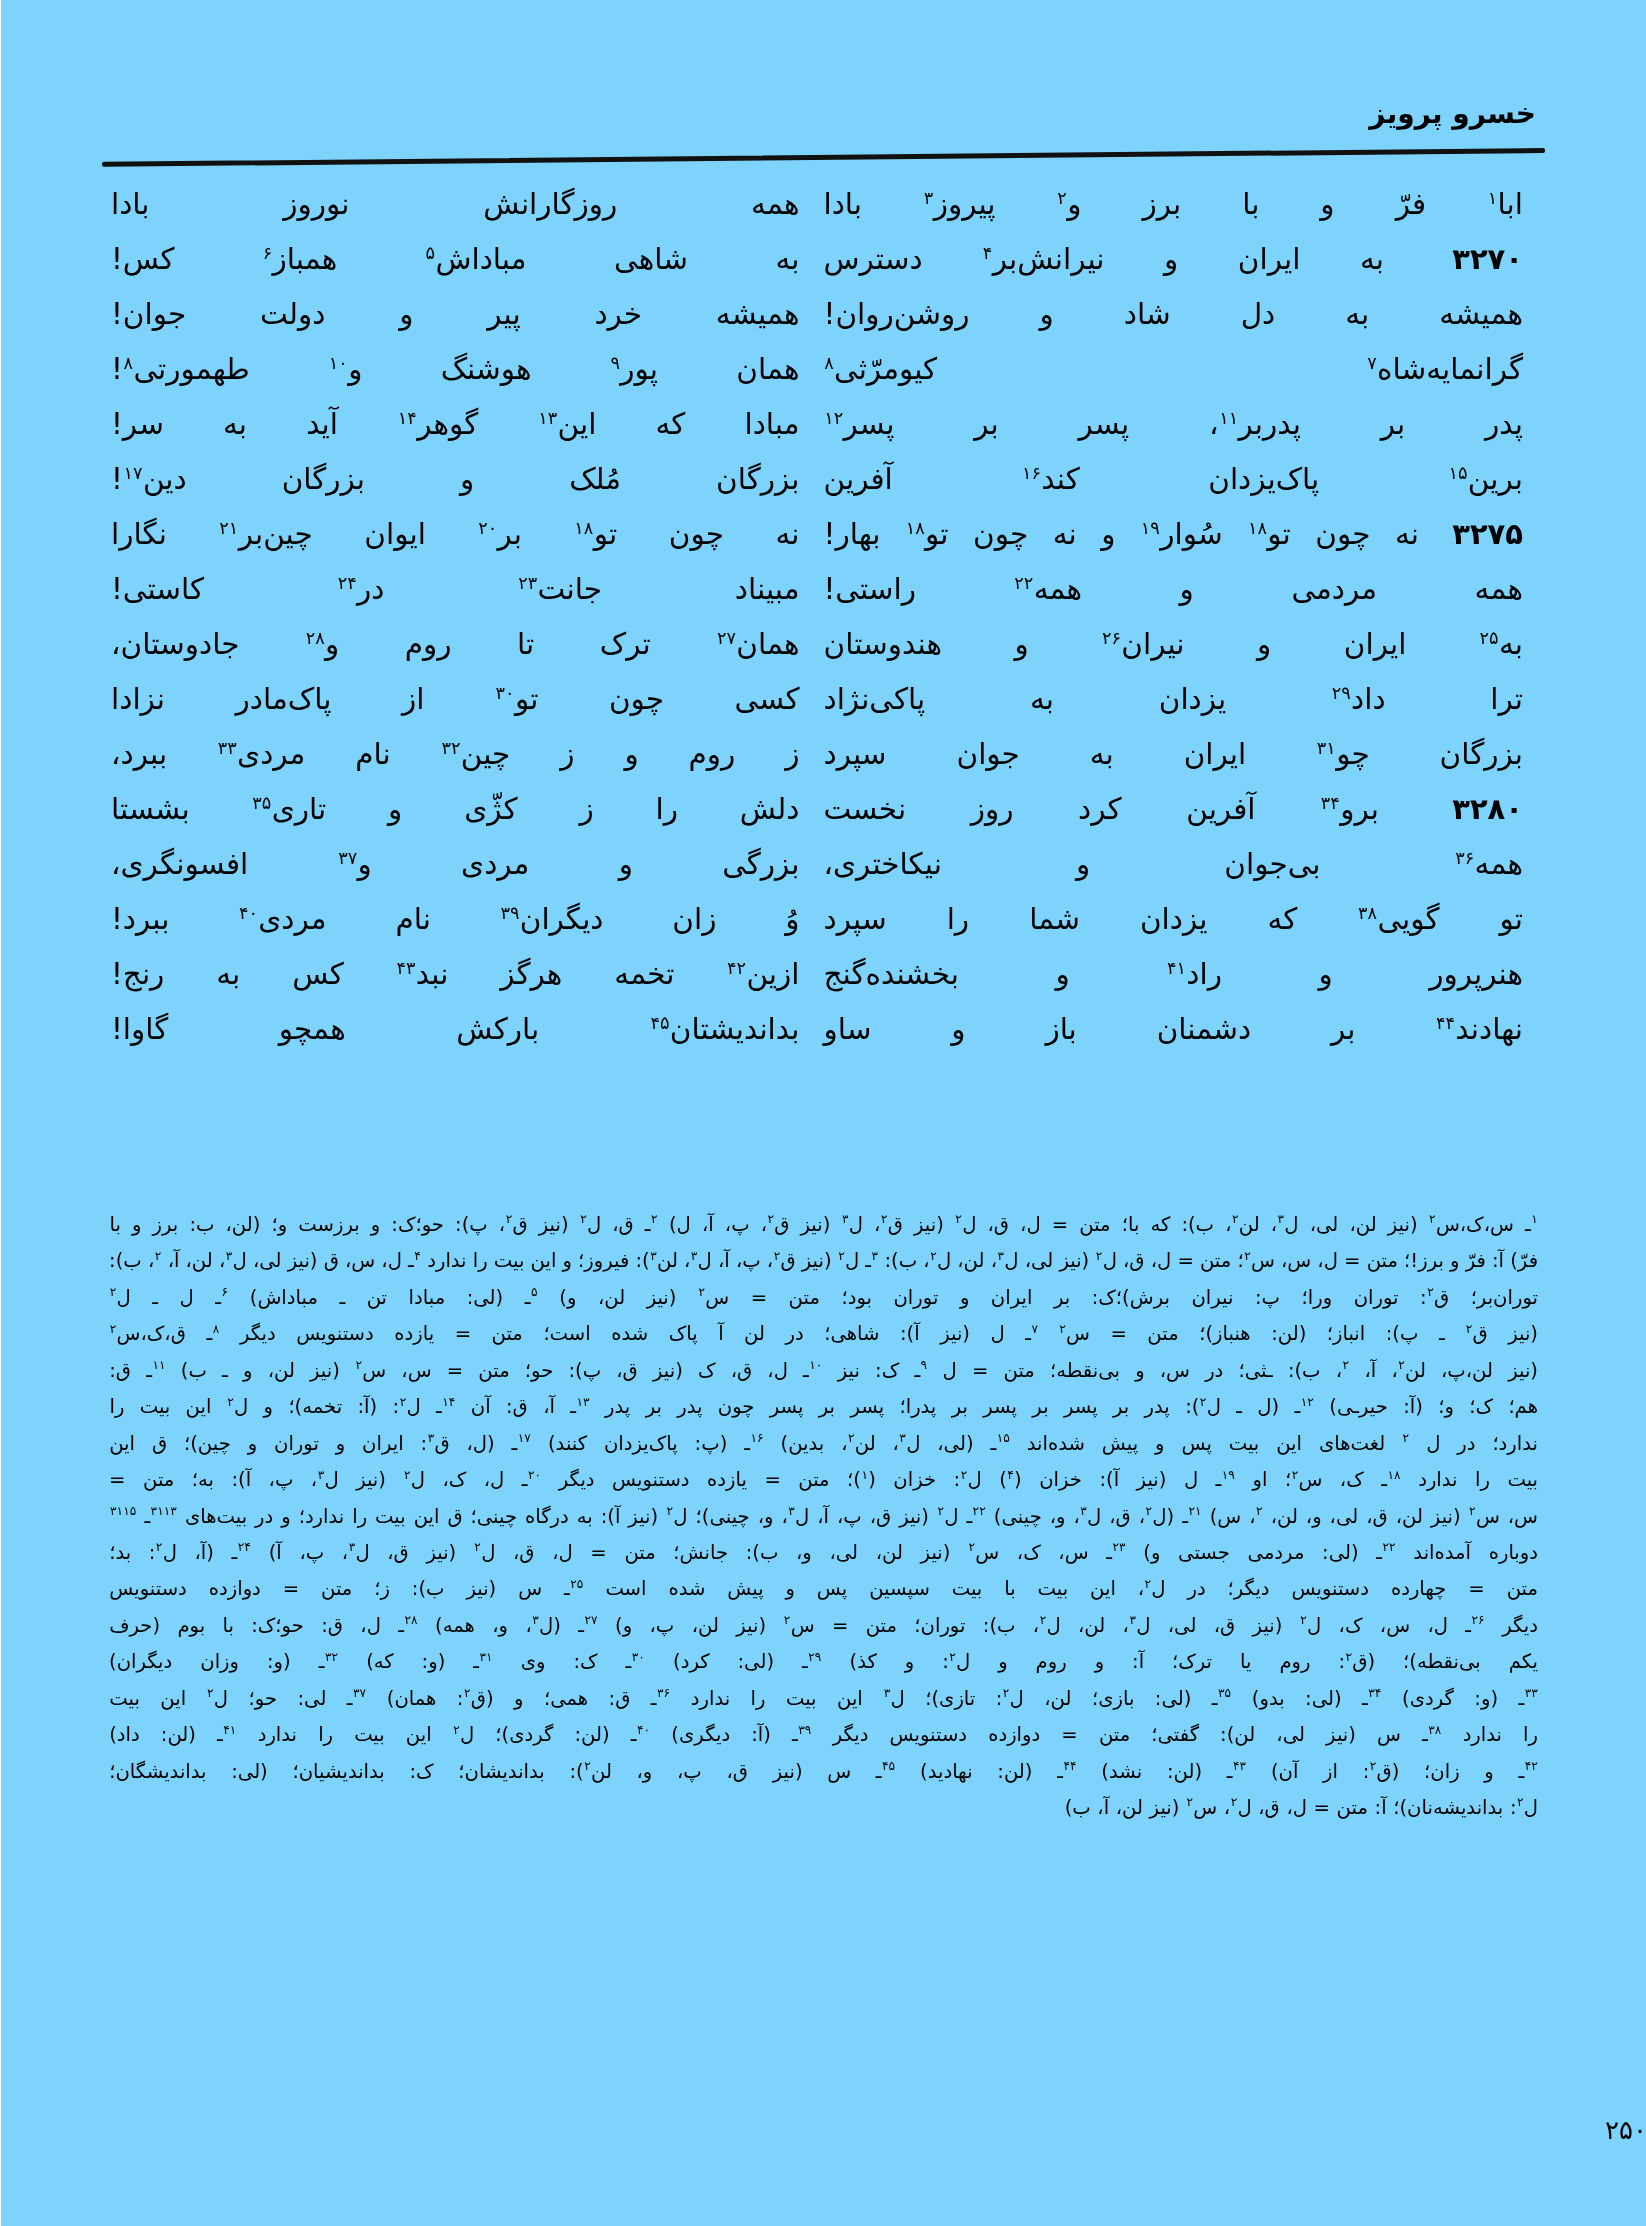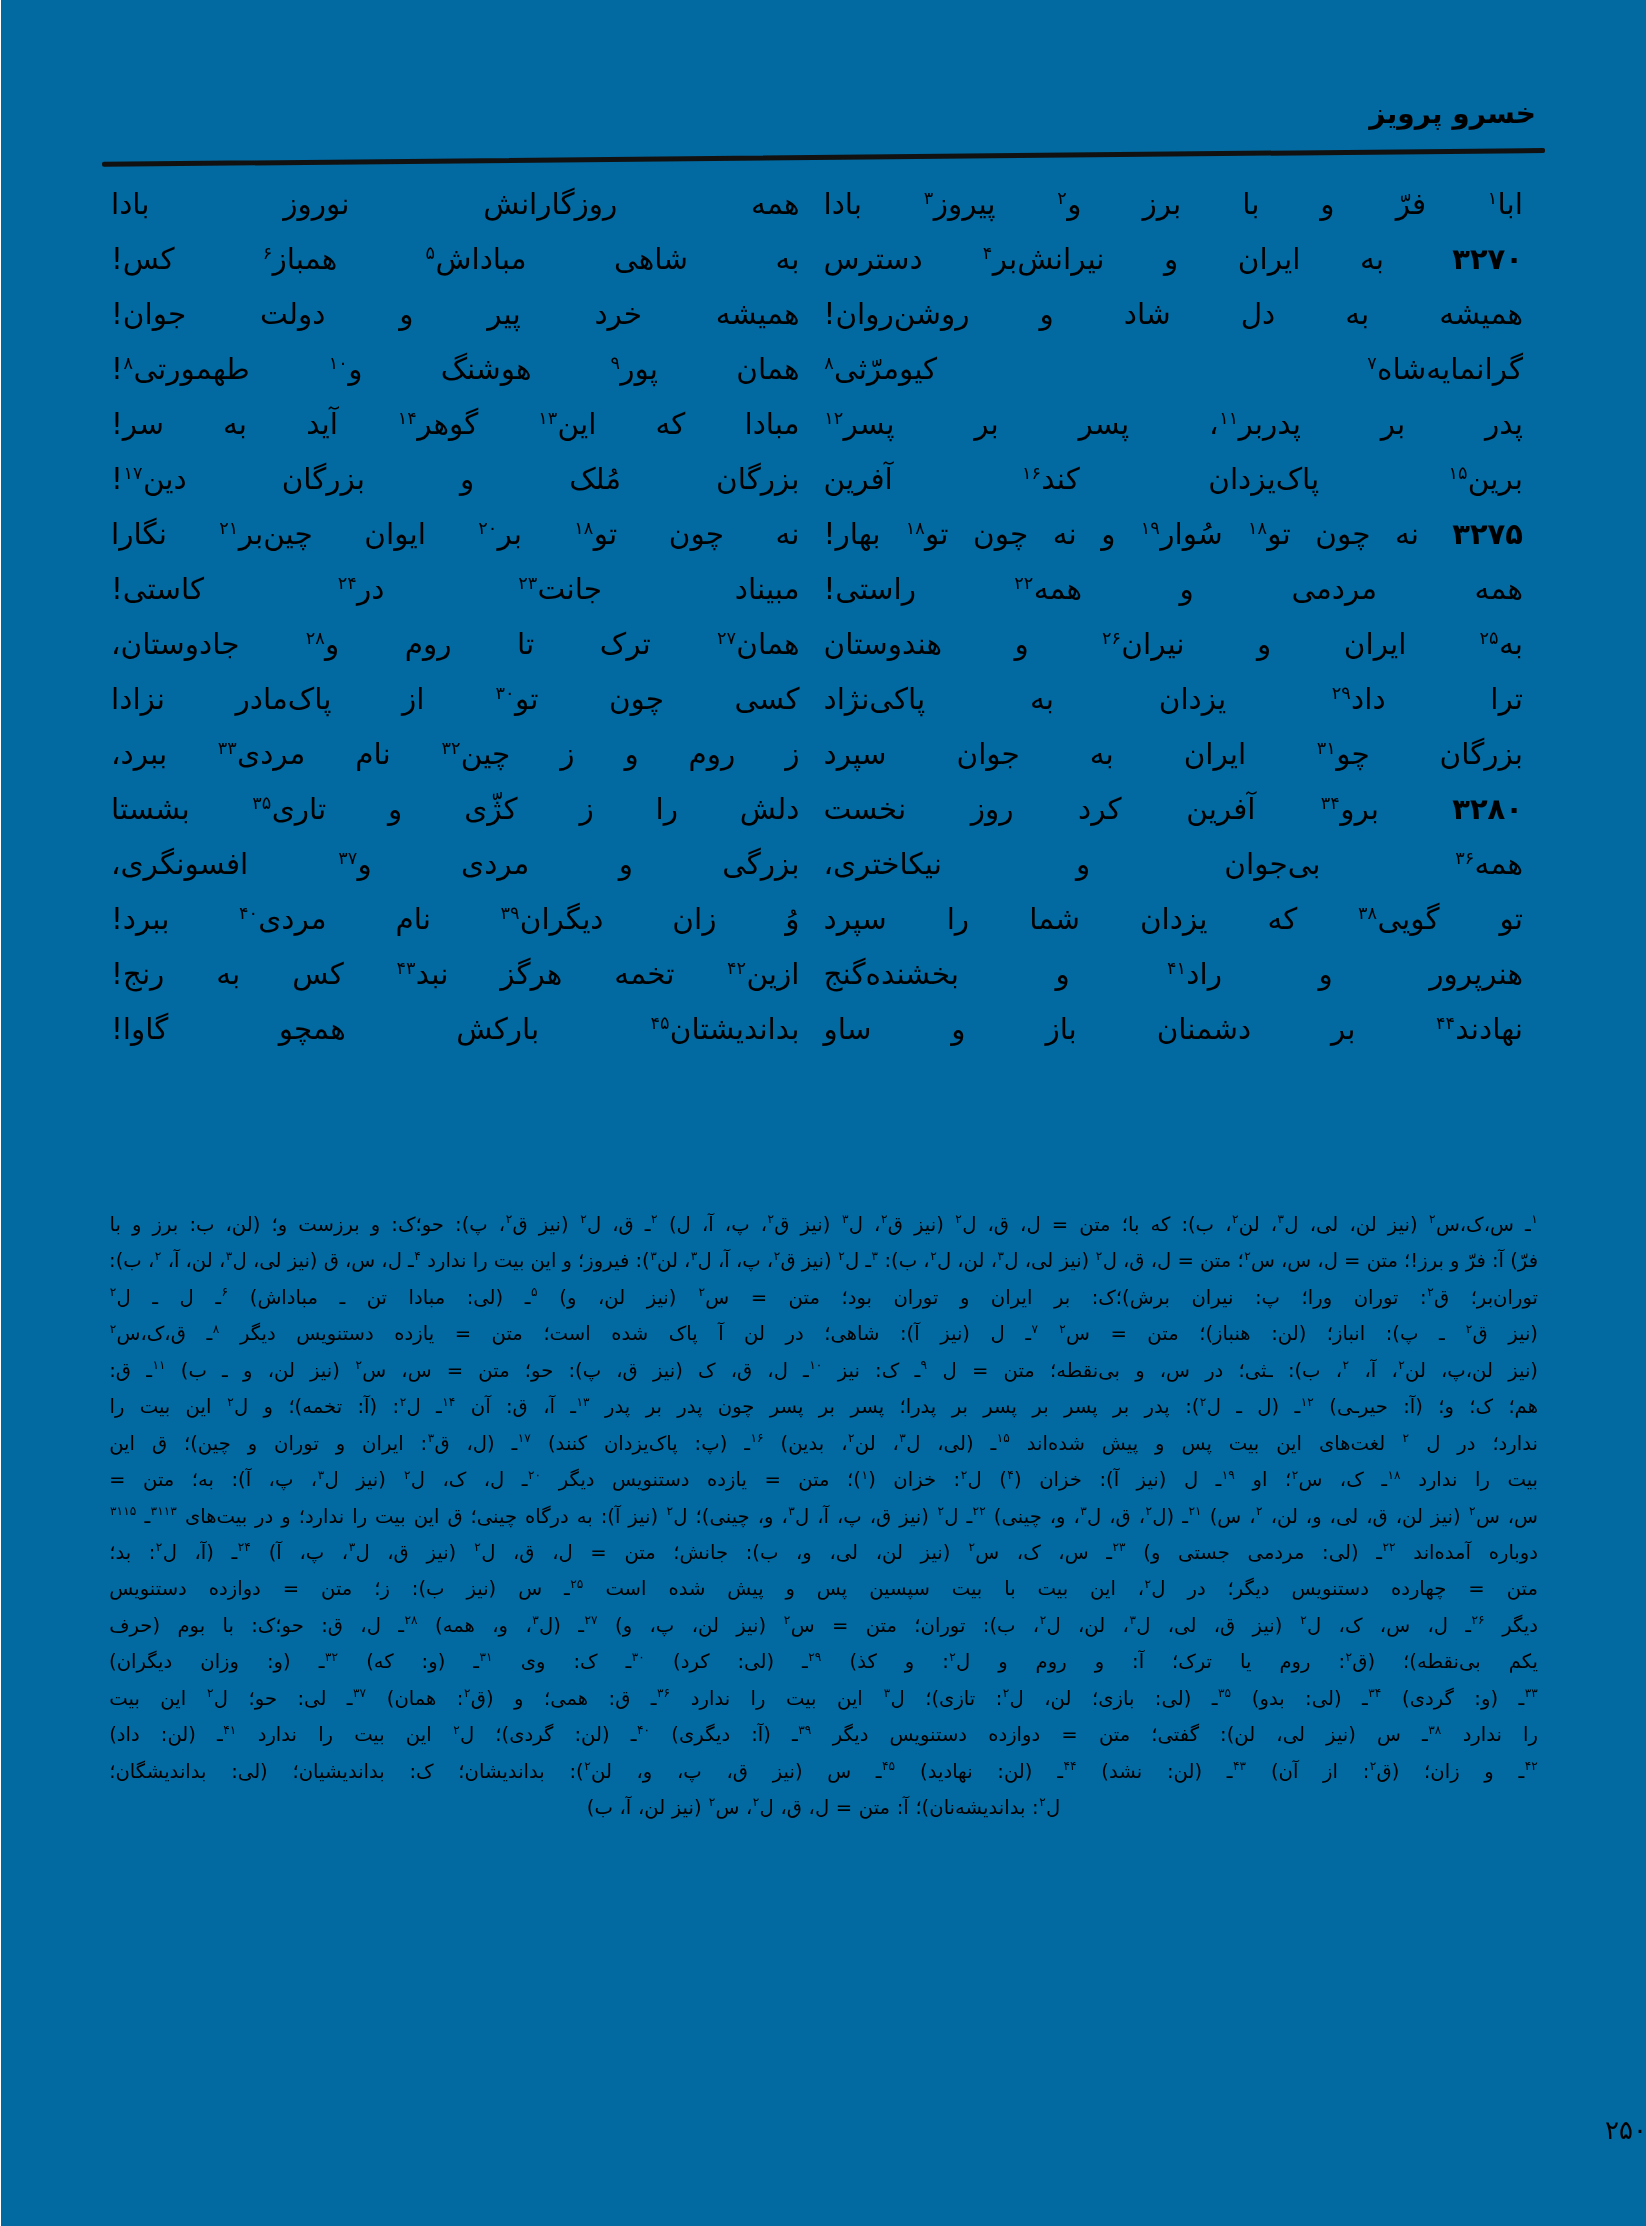--- a/index.html
+++ b/index.html
@@ -12,21 +12,21 @@
     height: 2226px;
     position: relative;
     font-family: "DejaVu Sans", "Liberation Sans", sans-serif;
     color: #000000;
     direction: rtl;
   }
 
   .page {
     position: absolute;
     inset: 0;
-    background: #0369a1;
+    background: #7dd3fc;
   }
 
   
   .runhead-wrap {
     position: absolute;
     top: 100px;
     right: 102px;
     left: 102px;
     height: 65px;
   }
@@ -117,21 +117,20 @@
     display: block;
     white-space: nowrap;
     direction: rtl;
   }
   .apparatus .apline.just {
     display: flex;
     justify-content: space-between;
     white-space: nowrap;
   }
   .apparatus .apline.center {
-    text-align: center;
     display: block;
   }
   .apparatus sup {
     font-size: 0.62em;
     vertical-align: super;
     line-height: 0;
   }
 
   
   .folio {

